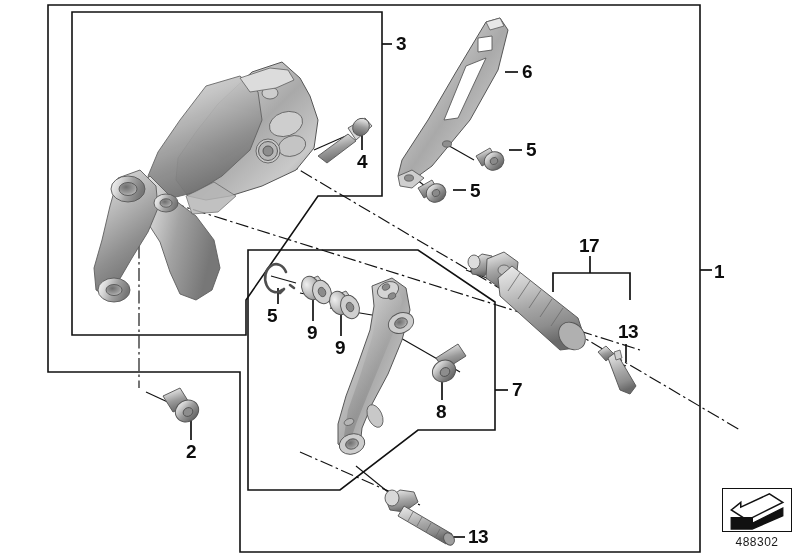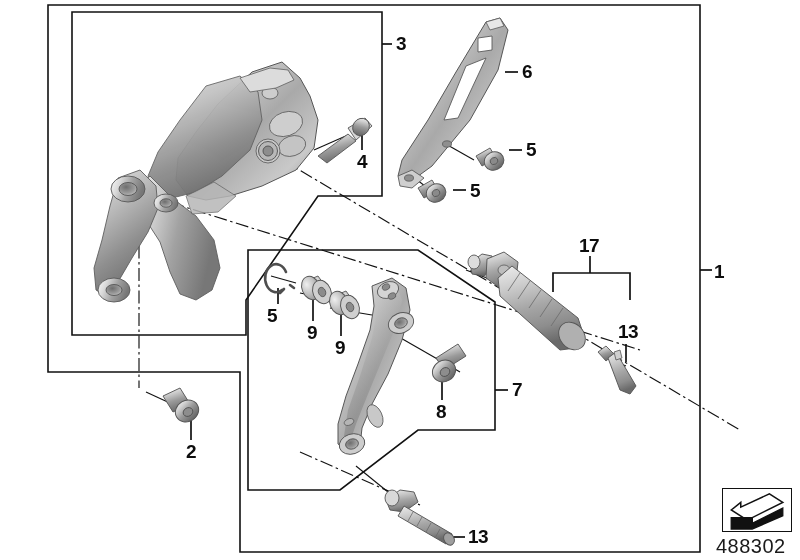--- a/index.html
+++ b/index.html
@@ -8,22 +8,22 @@
        font-family:"Liberation Sans","DejaVu Sans",sans-serif;}
 
   #stage{position:absolute;left:0;top:0;width:800px;height:560px;background:#fff;}
 
   svg.layer{position:absolute;left:0;top:0;width:800px;height:560px;}
 
   .num{position:absolute;font-weight:bold;font-size:19px;color:#0d0d0d;
        font-family:"Liberation Sans","DejaVu Sans",sans-serif;line-height:1;
        letter-spacing:-0.5px;white-space:nowrap;}
 
-  #partnum{position:absolute;left:716px;top:535px;width:82px;
-           font-size:20px;color:#1a1a1a;letter-spacing:0.5px;}
+  #partnum{position:absolute;left:716px;top:535px;width:82px;text-align:center;
+           font-size:12px;color:#1a1a1a;letter-spacing:0.5px;}
 
   #orientbox{position:absolute;left:722px;top:488px;width:70px;height:44px;
              border:1.5px solid #111;background:#fff;box-sizing:border-box;}
 </style>
 </head>
 <body>
 
 <div id="stage">
 
   <svg class="layer" viewBox="0 0 800 560" xmlns="http://www.w3.org/2000/svg">

